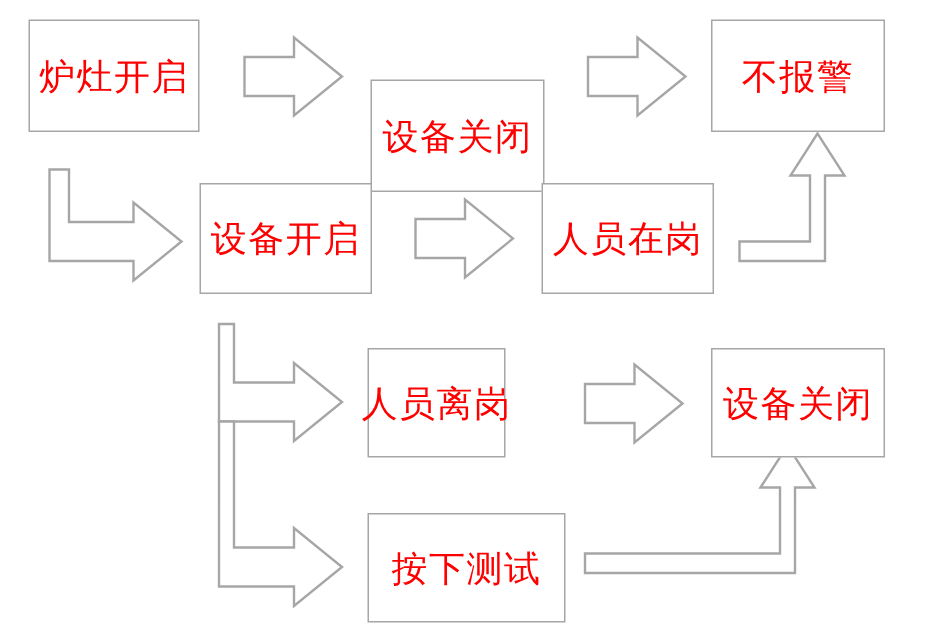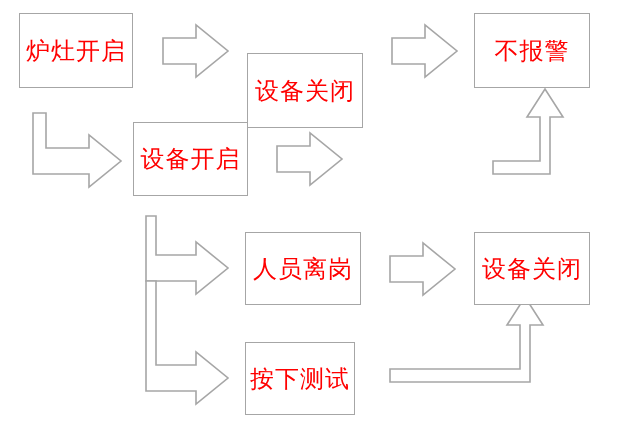--- a/index.html
+++ b/index.html
@@ -83,26 +83,29 @@
   </div>
 
   <div class="node" style="left:133px; top:122px; width:115px; height:74px;">
     <span class="node-label">设备开启</span>
   </div>
 
   <div class="node" style="left:474px; top:13px;  width:116px; height:75px;">
     <span class="node-label">不报警</span>
   </div>
 
+  <div class="node" style="left:361px; top:122px; width:115px; height:74px;">
+    <span class="node-label">人员在岗</span>
+  </div>
 
-  <div class="node" style="left:245px; top:232px; width:116px; height:73px;">
+  <div class="node" style="left:245px; top:232px; width:92px; height:73px;">
     <span class="node-label">人员离岗</span>
   </div>
 
   <div class="node" style="left:474px; top:232px; width:116px; height:73px;">
     <span class="node-label">设备关闭</span>
   </div>
 
-  <div class="node" style="left:245px; top:342px; width:110px; height:73px;text-align:center;">
+  <div class="node" style="left:245px; top:342px; width:132px; height:73px;text-align:center;">
     <span class="node-label">按下测试</span>
   </div>
 
 </div>
 
 </body></html>

